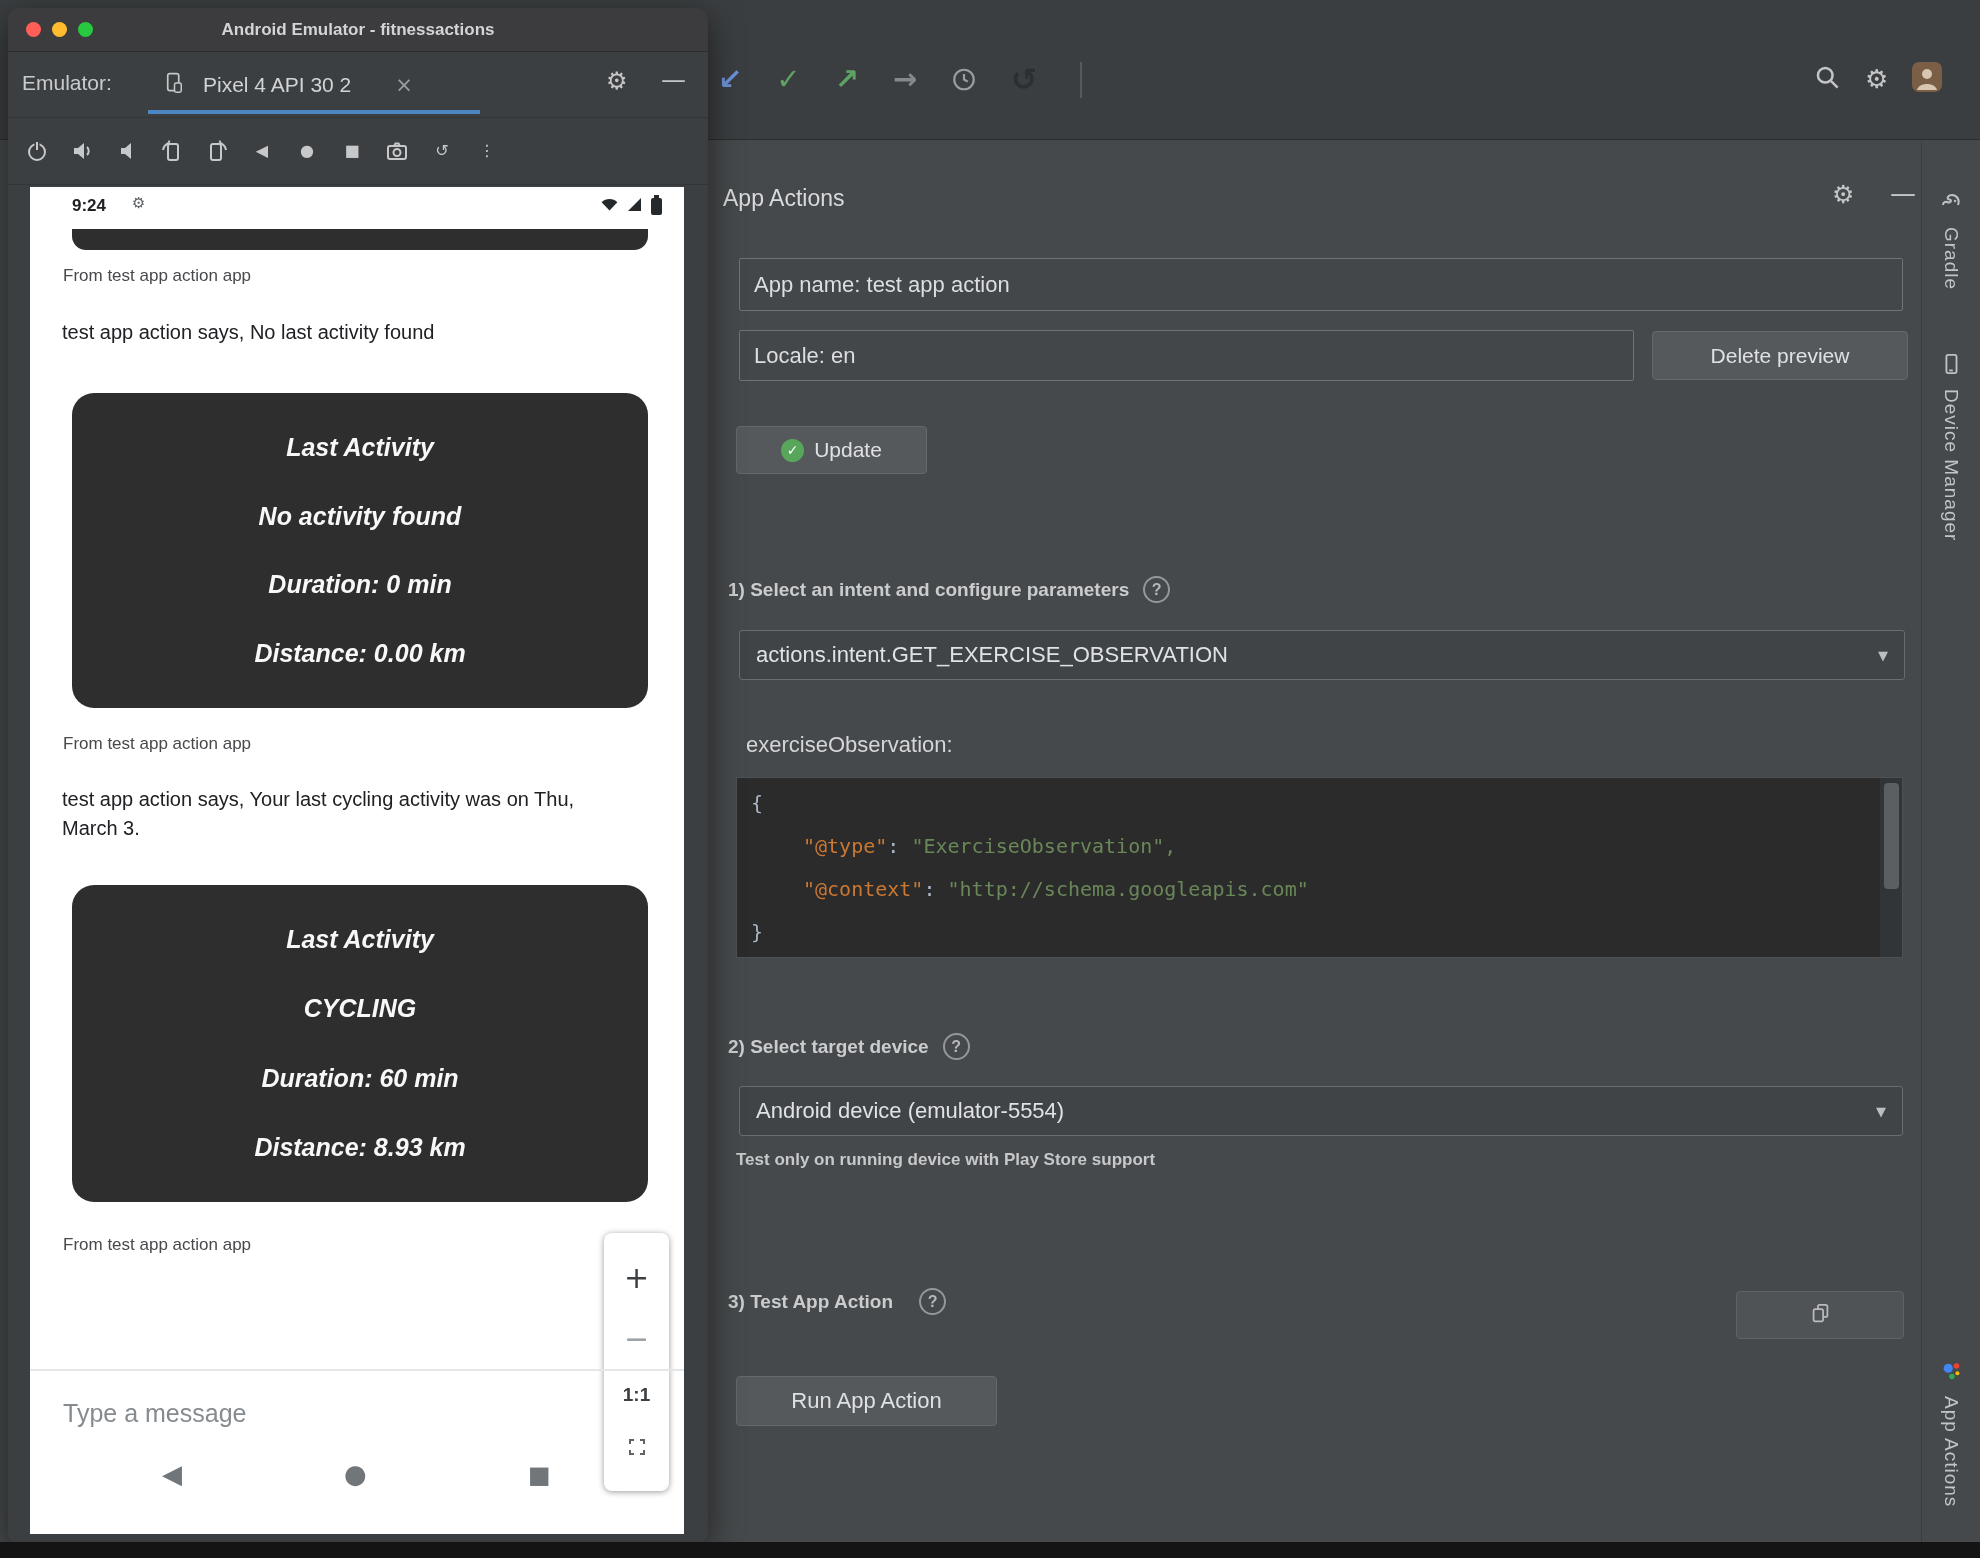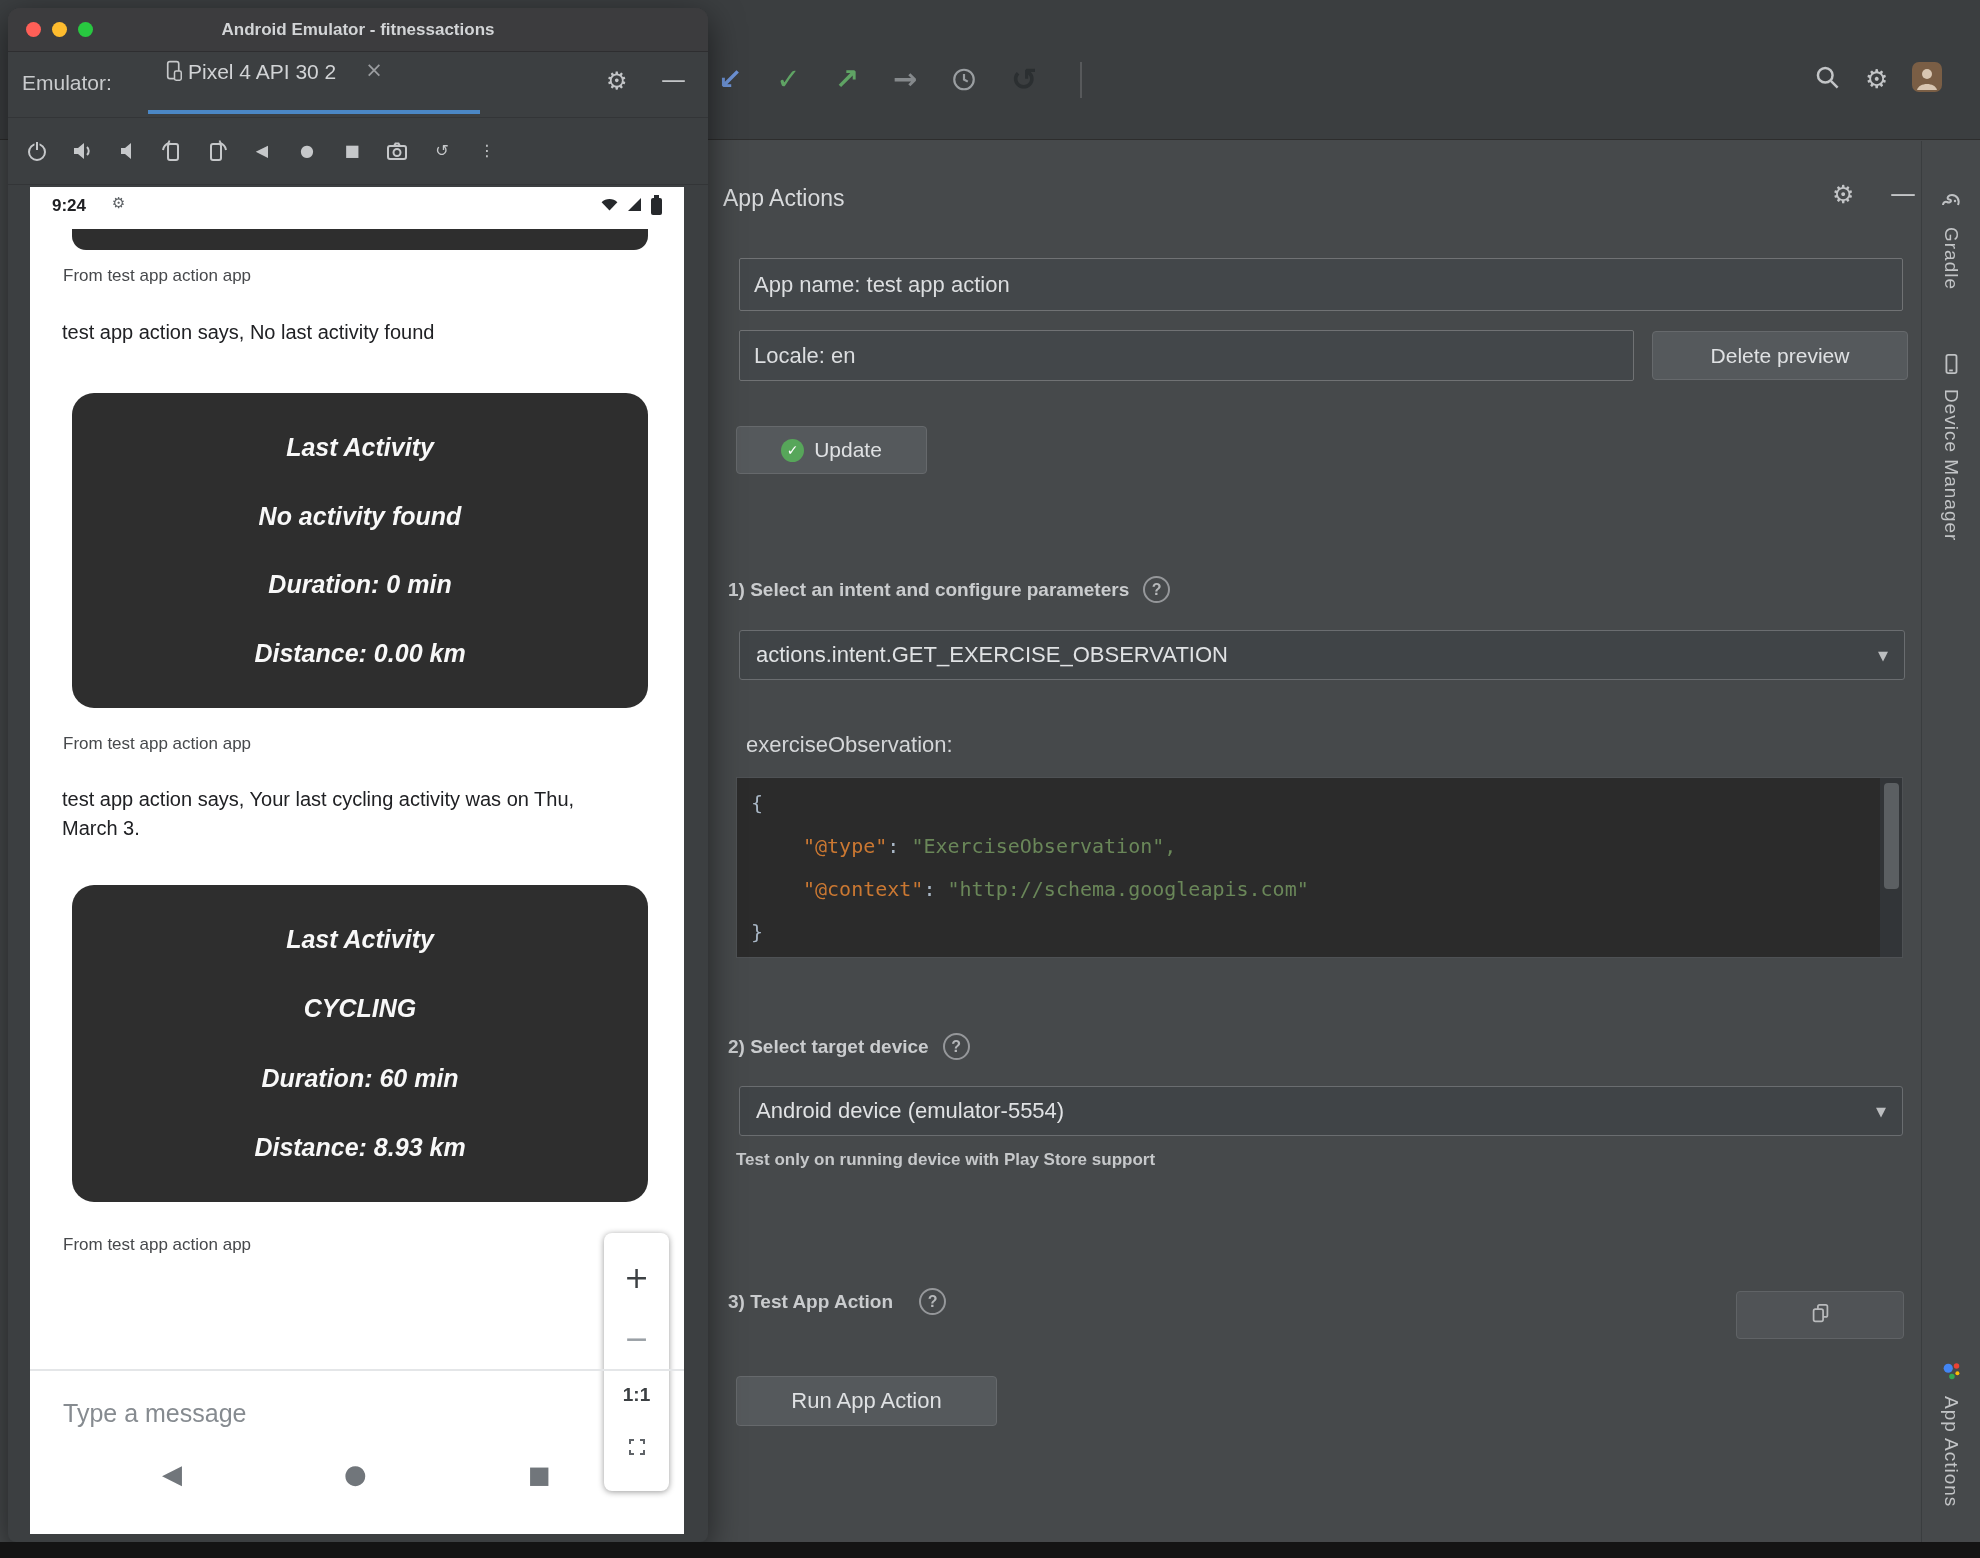--- a/index.html
+++ b/index.html
@@ -79,33 +79,33 @@
   #emulator-window { position:absolute; left:8px; top:8px; width:700px; height:1534px; background:#3c3f41;
                      border-radius:12px 12px 8px 8px; box-shadow:0 10px 34px rgba(0,0,0,.55); z-index:5; overflow:hidden; }
   #emu-titlebar { position:relative; height:44px; background:#3c3c3e; border-bottom:1px solid #2e2e30; }
   .lights { position:absolute; left:18px; top:14px; display:flex; gap:11px; }
   .light { width:15px; height:15px; border-radius:50%; }
   .light-red { background:#ff5f57; } .light-yellow { background:#febc2e; } .light-green { background:#28c840; }
   #emu-title { text-align:center; line-height:44px; font-size:17px; font-weight:600; color:#d2d4d6; }
 
   #emu-toolbar { position:relative; height:66px; border-bottom:1px solid #333537;padding-left:48px; }
   #emu-label { position:absolute; left:14px; top:19px; font-size:21px; color:#c9cbcd; }
-  #emu-tab { position:absolute; left:140px; top:8px; height:50px; width:332px; display:flex; align-items:flex-start; gap:5px; padding-left:18px; }
+  #emu-tab { position:absolute; left:140px; top:8px; height:50px; width:332px; display:flex; align-items:center; gap:20px; padding-left:18px; }
   #emu-tab-label { font-size:21px; color:#d2d4d6; }
   #emu-tab-close { font-size:21px; color:#9b9da0; margin-left:24px; }
   #emu-tab-underline { position:absolute; left:140px; top:58px; width:332px; height:4px; background:#4b87c5; }
   #emu-gear { position:absolute; left:598px; top:17px; font-size:24px; color:#c3c5c7; }
   #emu-min  { position:absolute; left:653px; top:15px; font-size:25px; color:#c3c5c7; }
 
   #emu-controls { position:relative; height:67px; display:flex; align-items:center; gap:19px; padding-left:16px; border-bottom:1px solid #333537; }
   .ctrl { display:inline-flex; align-items:center; justify-content:center; width:26px; color:#c6c8ca; }
   .mirror { transform:scaleX(-1); }
 
   
-  #phone { position:absolute; left:22px; top:179px; width:654px; height:1347px; background:#ffffff; }
+  #phone { position:absolute; left:22px; top:179px; width:654px; height:1347px; background:#ffffff;padding-left:20px; }
   #statusbar { position:relative; height:38px; }
   #status-time { position:absolute; left:22px; top:9px; font-size:17px; font-weight:600; color:#202124; }
   #status-gear { position:absolute; left:82px; top:9px; font-size:15px; color:#5a5e62; }
   #status-right { position:absolute; right:22px; top:10px; display:flex; align-items:center; gap:9px; }
   .battery { width:11px; height:17px; background:#26292c; border-radius:2px; position:relative; }
   .battery::before { content:""; position:absolute; left:3px; top:-3px; width:5px; height:3px; background:#26292c; }
 
   #partial-card { position:absolute; left:42px; top:42px; width:576px; height:21px; background:#2e2e2e; border-radius:0 0 14px 14px; }
   .sender { position:absolute; left:33px; font-size:17px; color:#47494c; }
   #sender1 { top:79px; } #sender2 { top:547px; } #sender3 { top:1048px; }

